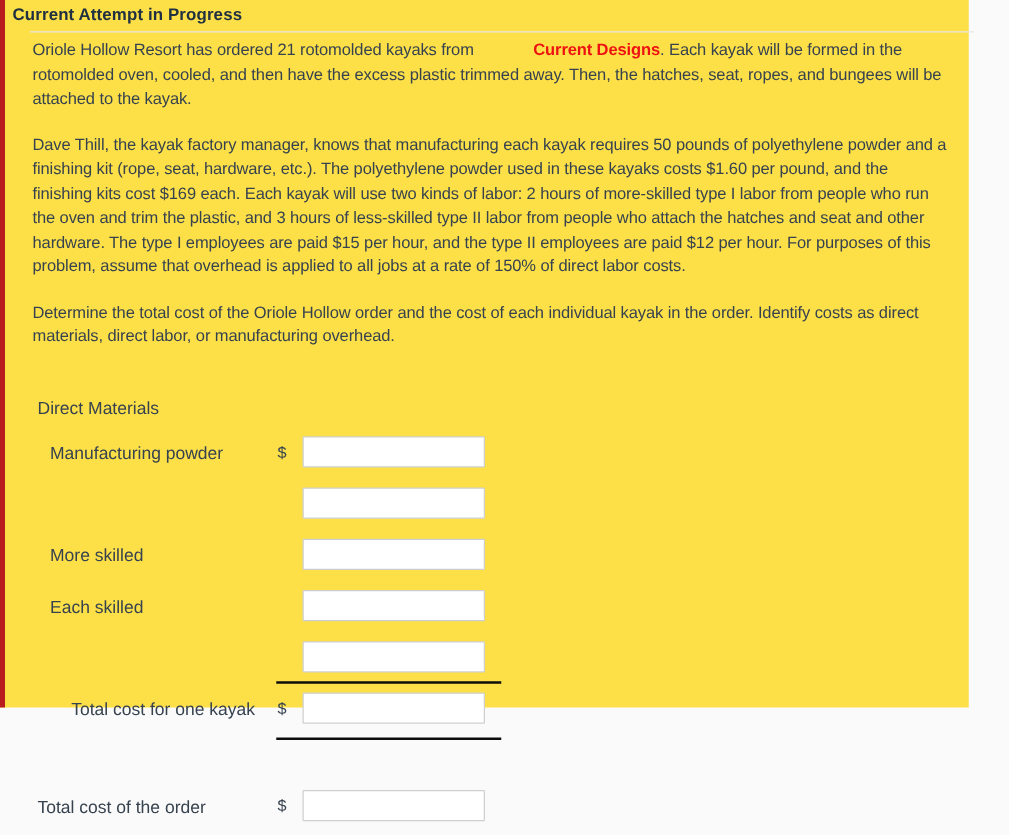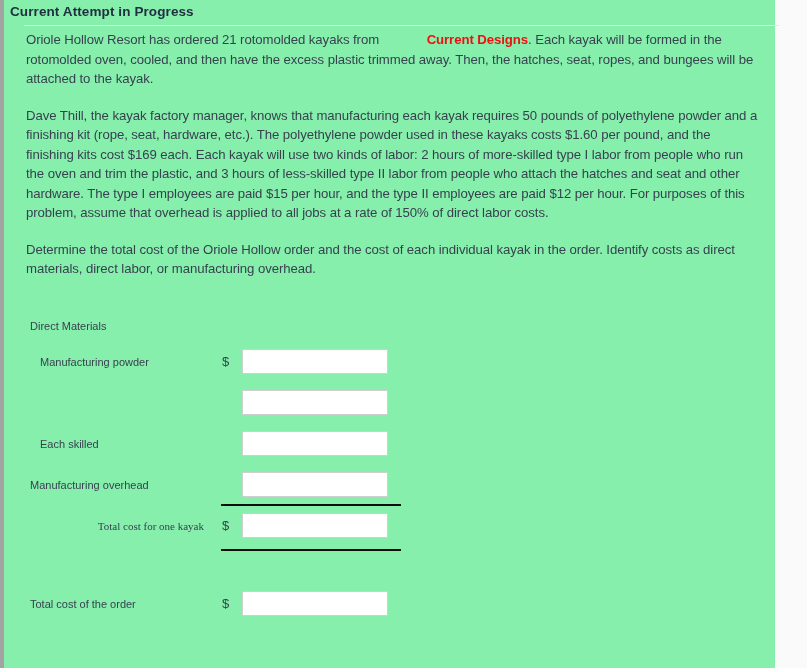--- a/index.html
+++ b/index.html
@@ -23,24 +23,24 @@
     height: 668px;
     background: #fafafa;
   }
 
   
   .panel {
     position: absolute;
     left: 0;
     top: 0;
     width: 775px;
-    height: 668px;
-    background: #86efac;
-    box-sizing: border-box;
-    border-left: 4px solid #a3a3a3;
+    height: 566px;
+    background: #fde047;
+    box-sizing: border-box;
+    border-left: 4px solid #b91c1c;
   }
 
   .panel-header {
     position: absolute;
     left: 0;
     top: 0;
     width: 100%;
     height: 25px;
     box-sizing: border-box;
     padding-left: 6px;
@@ -97,29 +97,29 @@
     position: relative;
     height: 41px;
   }
   .row.section { height: 36px; }
 
   .lbl {
     position: absolute;
     left: 0;
     top: 0;
     width: 190px;
-    font-size: 11px;
+    font-size: 14px;
     color: #37424f;
     line-height: 26px;
     white-space: nowrap;
   }
   .lbl.group   { left: 4px; }
   .lbl.indent  { left: 14px; }
   .lbl.flush   { left: 4px; }
-  .lbl.right   { left: 0; width: 178px; text-align: right; font-family: Liberation Serif, serif; }
+  .lbl.right   { left: 0; width: 178px; text-align: right; }
 
   .dollar {
     position: absolute;
     left: 196px;
     top: 0;
     width: 14px;
     font-size: 13px;
     color: #37424f;
     line-height: 26px;
     text-align: left;
@@ -181,28 +181,31 @@
           <div class="lbl indent">Manufacturing powder</div>
           <div class="dollar">$</div>
           <input class="field" type="text" value="" style="">
         </div>
 
         <div class="row">
           <input class="field" type="text" value="" style="">
         </div>
 
 
+        <div class="row">
+          <div class="lbl indent">More skilled</div>
+          <input class="field" type="text" value="" style="">
+        </div>
 
         <div class="row">
           <div class="lbl indent">Each skilled</div>
           <input class="field" type="text" value="" style="">
         </div>
 
         <div class="row">
-          <div class="lbl flush">Manufacturing overhead</div>
           <input class="field" type="text" value="" style="">
           <div class="rule" style="top:32px;"></div>
         </div>
 
         <div class="row" style="height:52px;">
           <div class="lbl right">Total cost for one kayak</div>
           <div class="dollar">$</div>
           <input class="field" type="text" value="" style="">
           <div class="rule" style="top:36px;"></div>
         </div>

